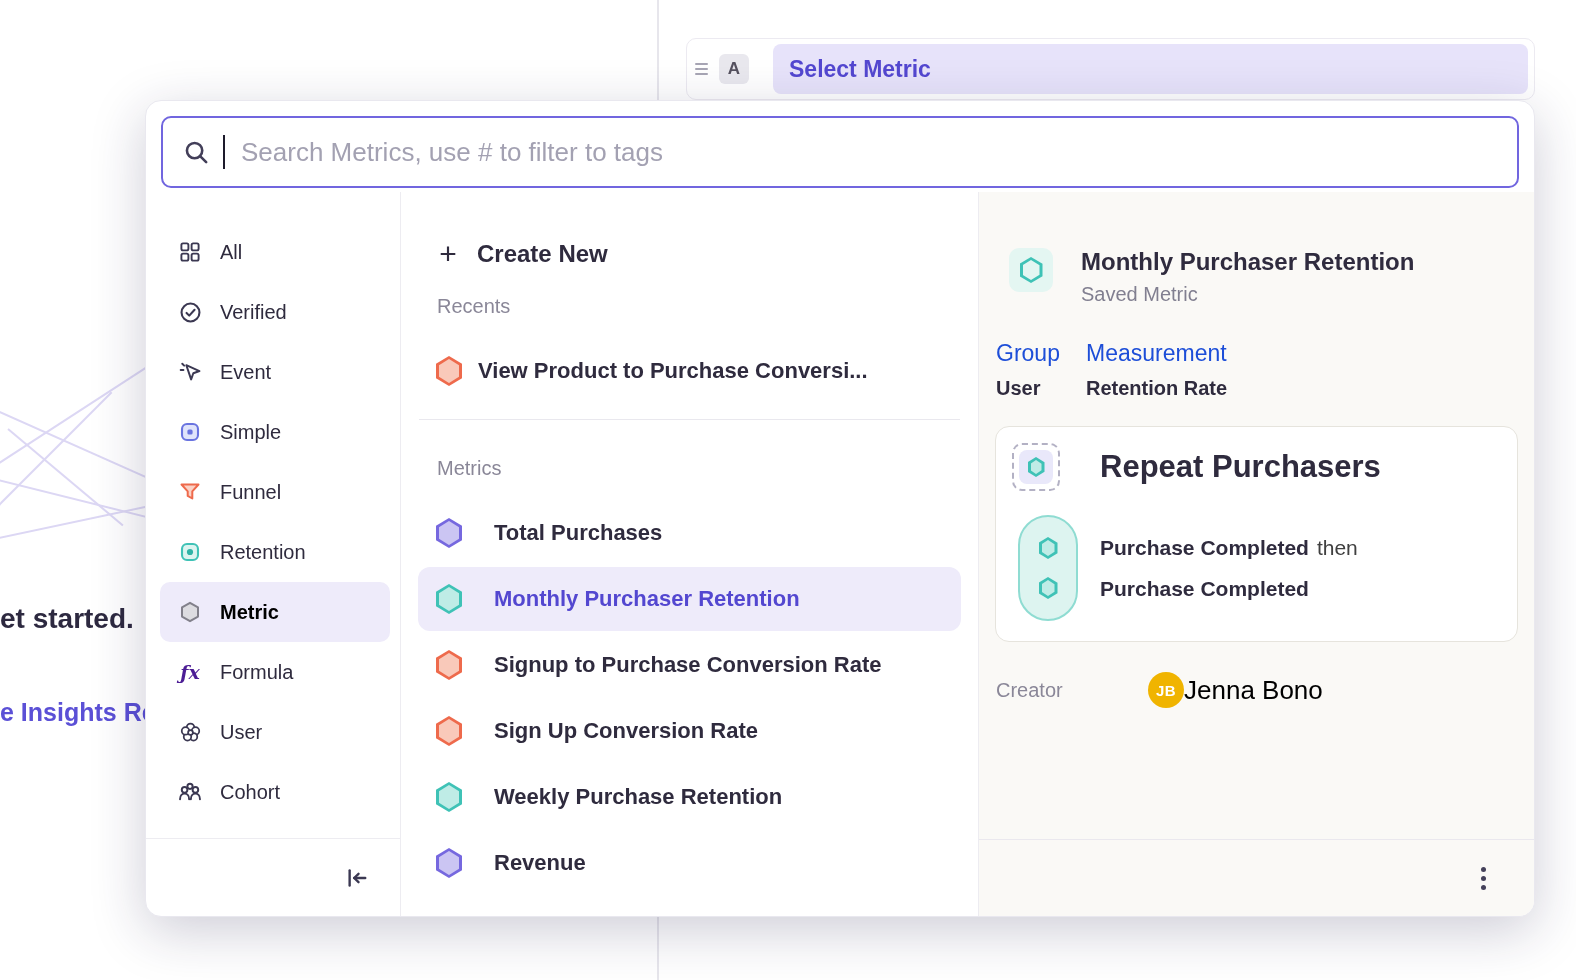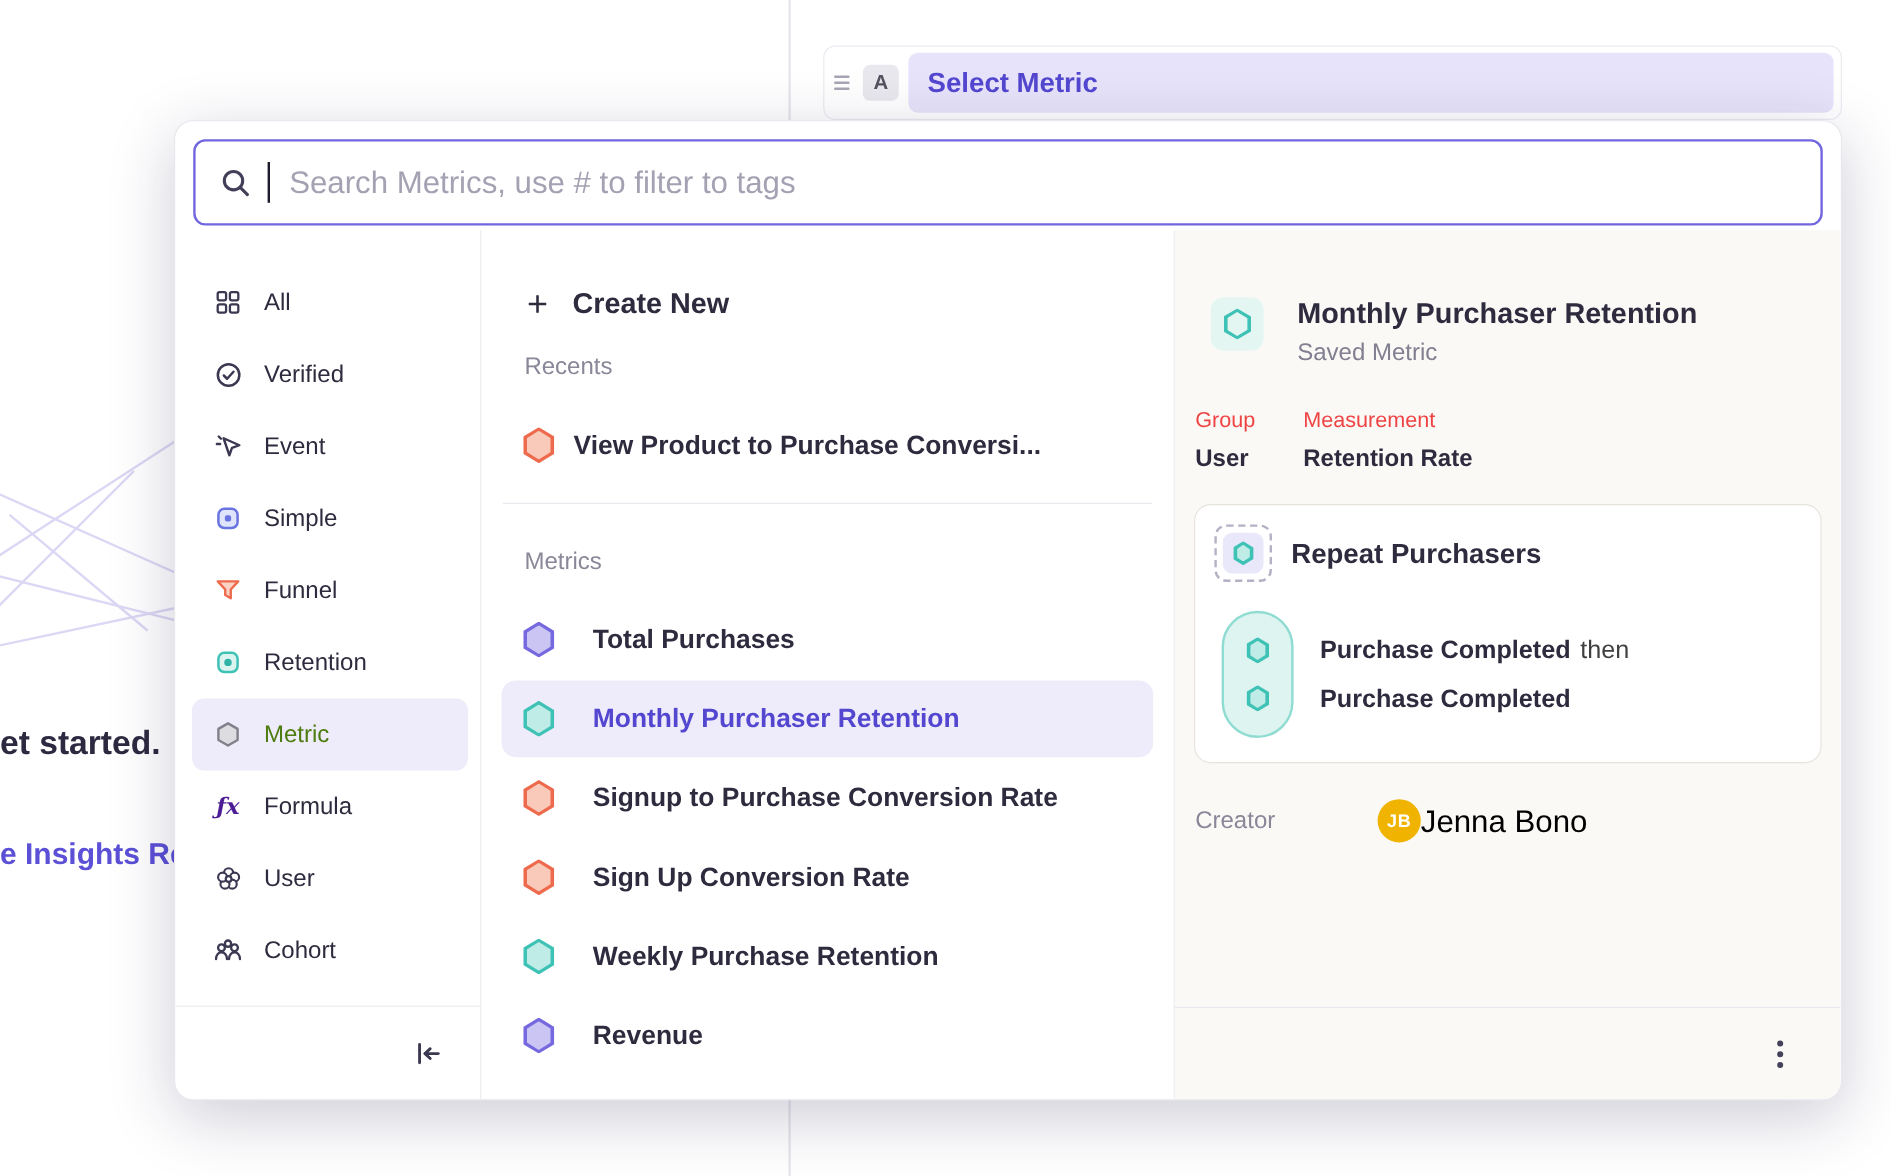--- a/index.html
+++ b/index.html
@@ -27,21 +27,21 @@
     background:#fff; border:1px solid #eceaf1; border-radius:10px;
     display:flex; align-items:center; padding:0 6px 0 8px;
   }
   .drag-handle { width:16px; display:flex; flex-direction:column; gap:3px; cursor:grab; padding:4px 0; }
   .drag-handle i { display:block; height:2px; width:13px; background:#a7a5b4; border-radius:1px; }
   .row-badge {
     width:30px; height:30px; margin-left:8px; flex:none; background:#e9e8ee; border-radius:6px;
     display:flex; align-items:center; justify-content:center; font-size:17px; font-weight:700; color:#55515f;
   }
   .select-pill {
-    flex:1; height:50px; margin-left:8px; background:#e7e3fa; border-radius:8px;
+    flex:1; height:50px; margin-left:24px; background:#e7e3fa; border-radius:8px;
     display:flex; align-items:center; padding-left:16px; cursor:pointer;
   }
   .select-pill span { color:#5347d0; font-size:23px; font-weight:700; }
 
   
   .modal {
     position:absolute; left:145px; top:100px; width:1390px; height:817px; z-index:10;
     background:#fff; border-radius:16px; border:1px solid #e9e8ef;
     box-shadow:0 14px 54px rgba(32,26,74,0.22);
     display:flex; flex-direction:column; overflow:hidden;
@@ -61,21 +61,21 @@
 
   .modal-body { display:flex; flex:1; min-height:0; margin-top:4px; }
 
   
   .sidebar { width:255px; flex:none; border-right:1px solid #edecf1; display:flex; flex-direction:column; padding-top:30px; }
   .side-item {
     height:60px; margin:0 10px 0 14px; border-radius:10px; flex:none;
     display:flex; align-items:center; gap:17px; padding-left:17px;
     font-size:20px; font-weight:500; color:#2f2b3e; cursor:pointer;
   }
-  .side-item.selected { background:#eeebfa; color:#4d7c0f; font-weight:400; }
+  .side-item.selected { background:#eeebfa; color:#000000; font-weight:700; }
   .sicon { width:26px; height:26px; flex:none; display:flex; align-items:center; justify-content:center; }
   .fx { font-family:"DejaVu Serif", serif; font-style:italic; font-weight:600; font-size:19px; color:#4c1d95; }
   .side-spacer { flex:1; }
   .side-footer {
     flex:none; height:78px; border-top:1px solid #edecf1;
     display:flex; align-items:center; justify-content:flex-end; padding-right:30px;
   }
   .collapse-btn { cursor:pointer; display:flex; }
 
   
@@ -118,33 +118,33 @@
   .detail-header { margin:56px 20px 0 30px; display:flex; align-items:flex-start; }
   .detail-type-icon {
     width:44px; height:44px; flex:none; background:#e4f6f2; border-radius:10px;
     display:flex; align-items:center; justify-content:center;
   }
   .detail-header-text { margin-left:28px; }
   .detail-title { font-size:24px; font-weight:700; color:#2f2b3e; }
   .detail-subtitle { margin-top:7px; font-size:20px; color:#817f90; }
   .meta-row { margin:34px 16px 0 17px; display:flex; gap:24px; }
   .meta-col1 { width:66px; flex:none; }
-  .meta-label { font-size:18px; color:#ef4444; }
+  .meta-label { font-size:23px; color:#1d4ed8; }
   .meta-value { margin-top:10px; font-size:20px; font-weight:700; color:#2f2b3e; }
   .def-card {
     margin:26px 16px 0 16px; flex:none; background:#fff; border:1px solid #e6e4dd;
     border-radius:14px; padding:16px 16px 20px 16px;
   }
   .def-head { display:flex; align-items:center; gap:16px; }
   .dash-icon {
     width:48px; height:48px; flex:none; border:2px dashed #b3b1c4; border-radius:10px;
     display:flex; align-items:center; justify-content:center; background:#fff;
   }
   .dash-inner { width:34px; height:34px; border-radius:8px; background:#e9e8fa; display:flex; align-items:center; justify-content:center; }
-  .def-title { font-size:23px; font-weight:700; color:#2f2b3e; }
+  .def-title { font-size:31px; font-weight:700; color:#2f2b3e;margin-left:24px; }
   .def-body { margin:24px 0 0 6px; display:flex; gap:22px; align-items:center; }
   .step-pill {
     width:60px; height:106px; flex:none; border-radius:30px; background:#ddf4f0; border:2px solid #8fdcd2;
     display:flex; flex-direction:column; align-items:center; justify-content:center; gap:18px;
   }
   .step-lines { display:flex; flex-direction:column; justify-content:center; gap:14px; }
   .step-line { font-size:21px; line-height:27px; font-weight:700; color:#2f2b3e; white-space:nowrap; }
   .step-then { font-weight:400; color:#404040; margin-left:8px; }
   .creator-row { margin:30px 16px 0 17px; display:flex; align-items:center; }
   .creator-label { width:152px; flex:none; font-size:20px; color:#8a8798; }

